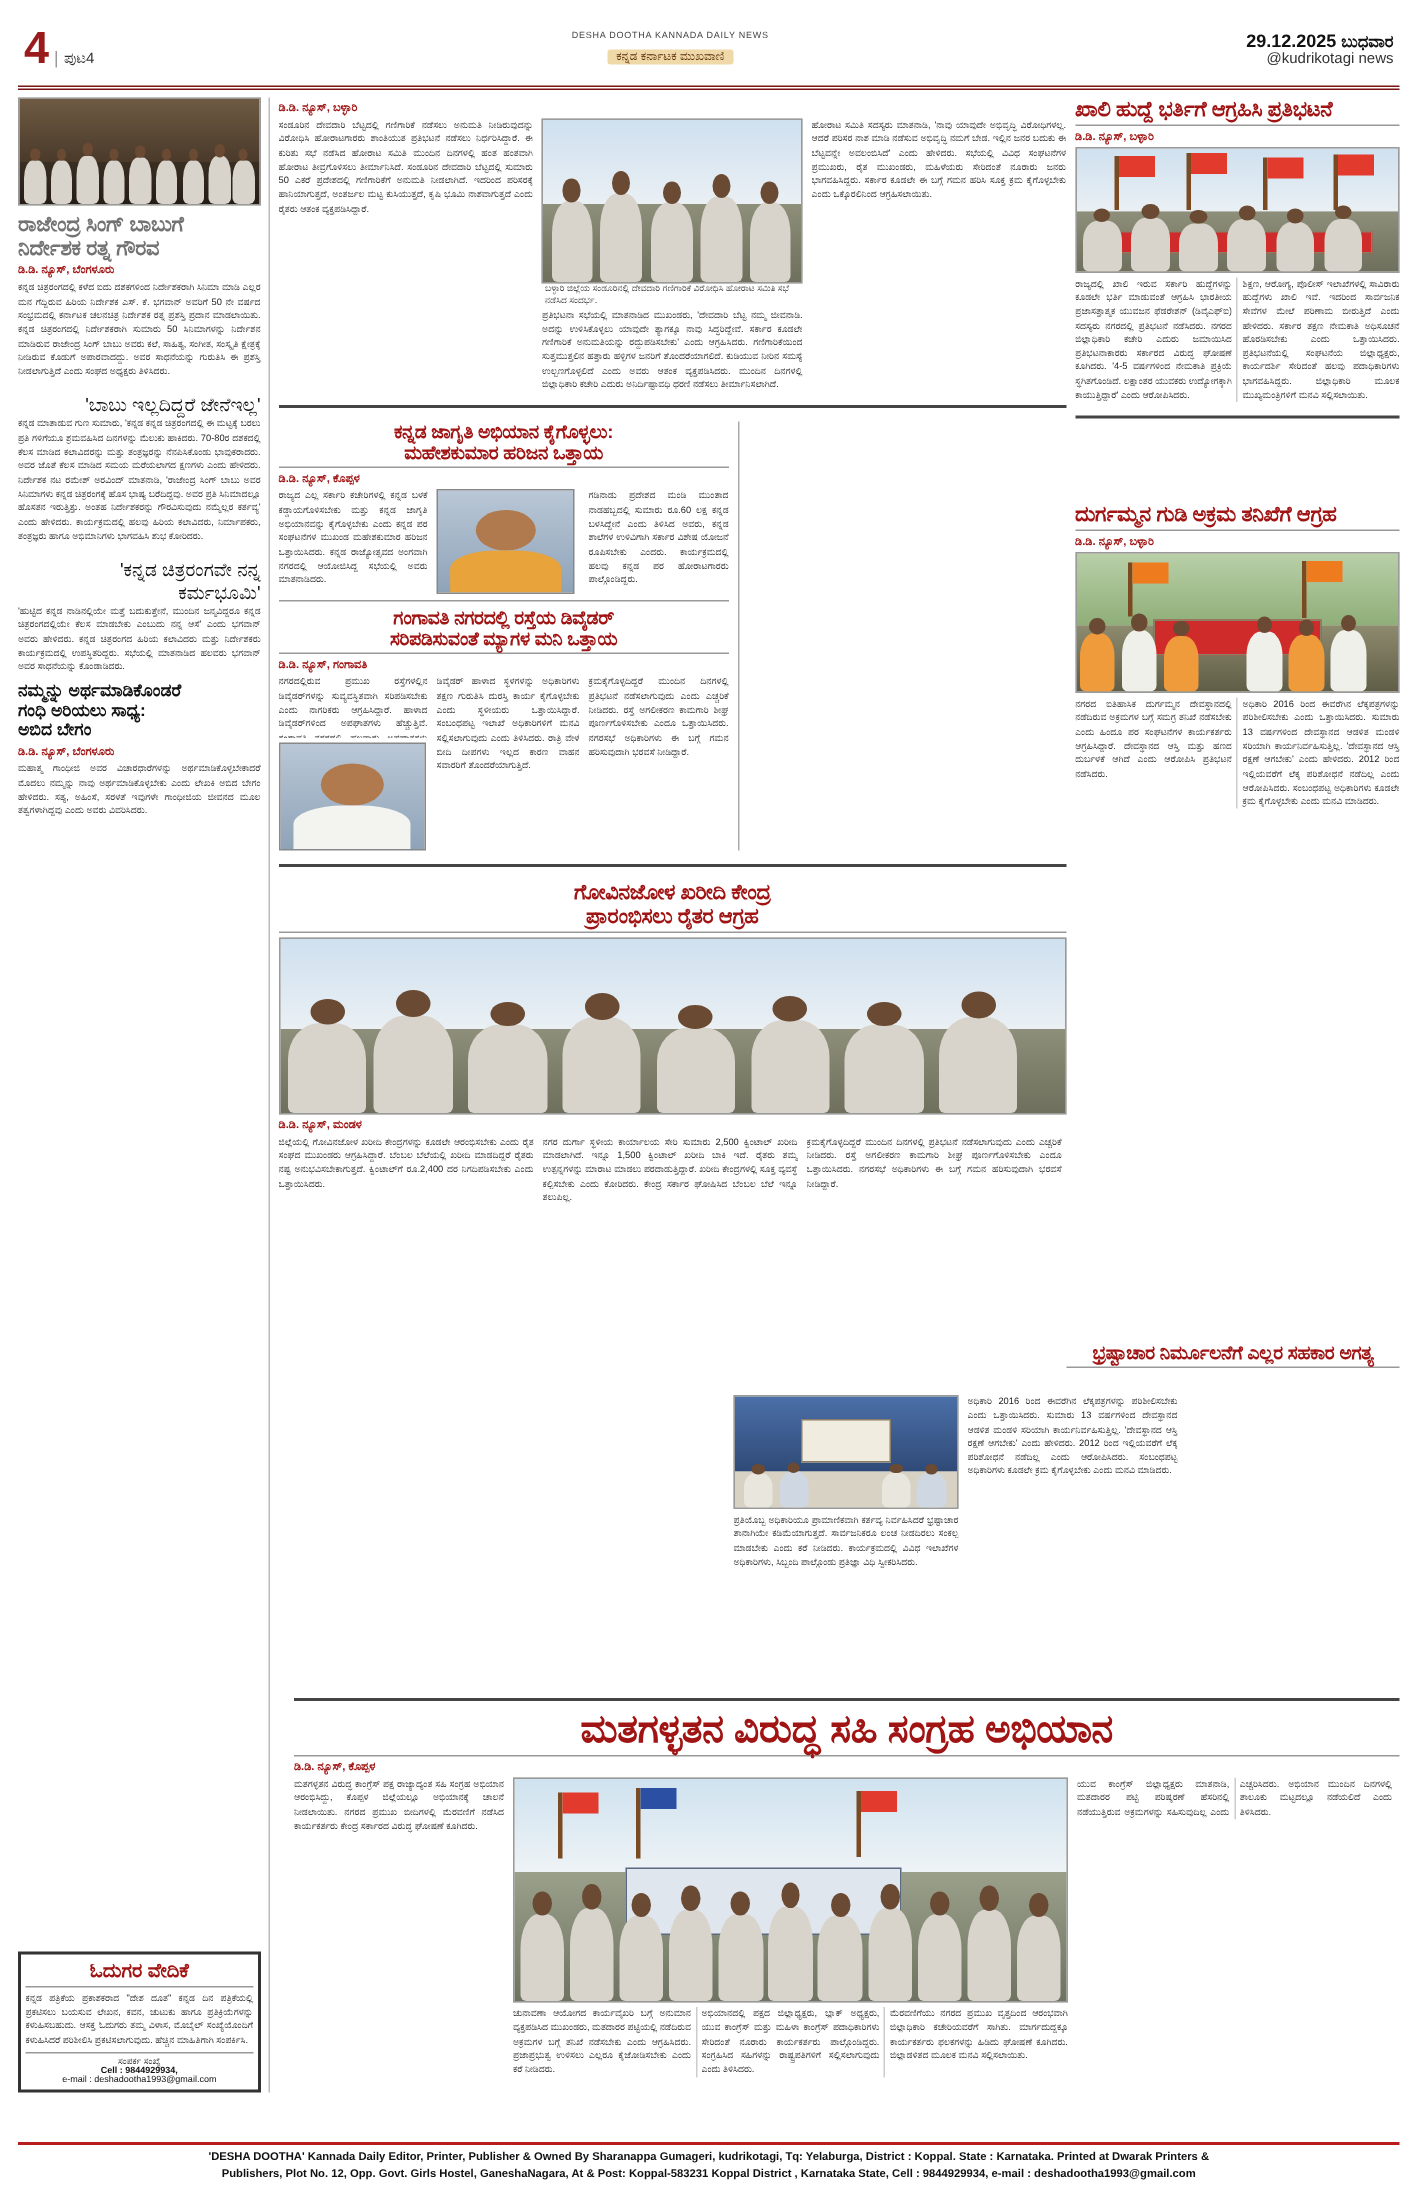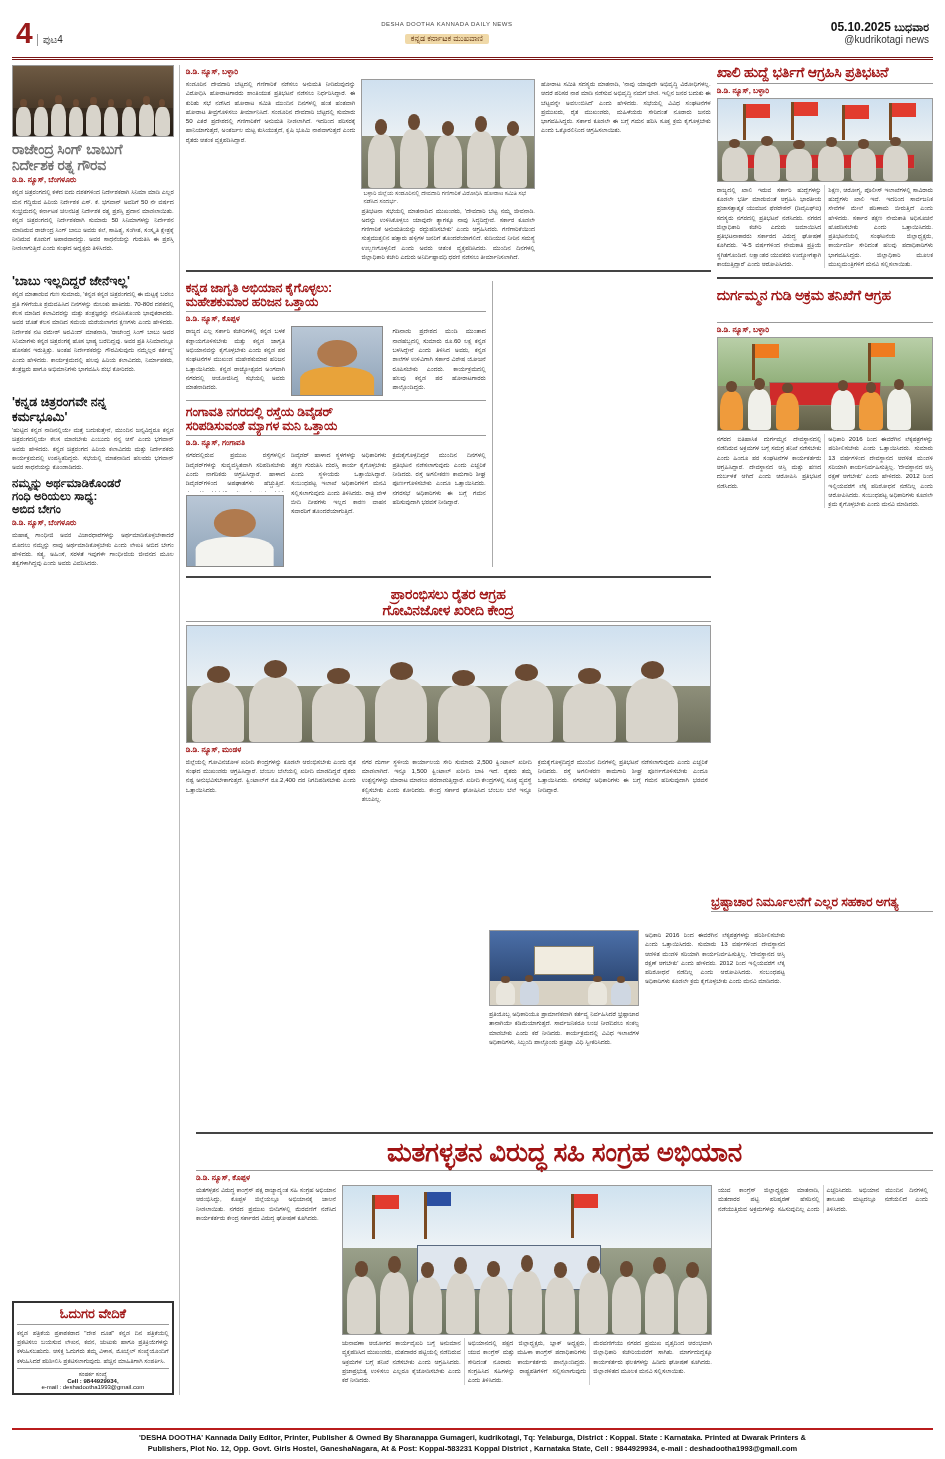--- a/index.html
+++ b/index.html
@@ -94,21 +94,21 @@
   
   .hl {
     font-weight: bold;
     color: #737373;
     line-height: 1.12;
     letter-spacing: -0.2px;
   }
   .hl-xl { font-size: 21px; }
   .hl-lg { font-size: 17px; }
   .hl-md { font-size: 14px; }
-  .hl-sm { font-size: 12.5px; }
+  .hl-sm { font-size: 12.5px; text-align: center; }
   .hl-red { color: #a01414; }
   .byline {
     font-size: 7.5px;
     color: #a01414;
     font-weight: bold;
     margin: 2px 0 2px 0;
   }
   .body-text {
     font-size: 6.2px;
     line-height: 1.5;
@@ -175,21 +175,21 @@
 
   .boxed-title {
     text-align:center; font-weight:bold; font-size:13px; color:#a01414;
     border-bottom:1px solid #999; padding-bottom:2px; margin-bottom:3px;
   }
 
   .kicker {
     font-size: 11.5px; font-weight:bold; color:#111; line-height:1.15;
   }
   .subhead-quote {
-    font-size: 12.5px; font-weight: bold; color:#111; line-height:1.2; margin-top:17px;
+    font-size: 12.5px; font-weight: normal; color:#111; line-height:1.2; margin-top:6px;text-align:right;
   }
 
   .footer {
     position:absolute; left:12px; right:12px; bottom:4px;
     border-top:2px solid #b91c1c; padding-top:3px;
     font-size:7.5px; text-align:center; line-height:1.45; color:#111; font-weight:bold;
   }
 
   .flex { display:flex; gap:6px; }
   .portrait {
@@ -216,21 +216,21 @@
     <div class="page-number-box">
       <span class="page-number">4</span>
       <span class="page-number-label">ಪುಟ4</span>
     </div>
     <div class="masthead-center">
       <div class="masthead-eyebrow">DESHA DOOTHA KANNADA DAILY NEWS</div>
       <div class="masthead-sub">ಕನ್ನಡ ಕರ್ನಾಟಕ ಮುಖವಾಣಿ</div>
     </div>
     <div class="masthead-right">
       <div class="masthead-date">
-        <span>05.10.2025</span>
+        <span>29.12.2025</span>
         <span style="font-size:11px;">ಬುಧವಾರ</span>
       </div>
       <div class="masthead-handle">@kudrikotagi news</div>
     </div>
   </div>
 
   <div class="content">
 
     <div class="col col-left">
 
@@ -364,22 +364,22 @@
         <div style="width:215px;">
 
           <div class="body-text" style="height:0;"></div>
         </div>
       </div>
 
       <hr class="rule-thick">
 
       <div>
         <div class="hl hl-md hl-red" style="text-align:center;border-bottom:1px solid #999;padding-bottom:2px;">
+          <div>ಗೋವಿನಜೋಳ ಖರೀದಿ ಕೇಂದ್ರ</div>
           <div>ಪ್ರಾರಂಭಿಸಲು ರೈತರ ಆಗ್ರಹ</div>
-          <div>ಗೋವಿನಜೋಳ ಖರೀದಿ ಕೇಂದ್ರ</div>
         </div>
         <div class="photo" style="height:118px;margin-top:3px;">
           <div class="sky"></div>
             <div class="ground"></div>
           <div class="crowd">
             <i style="left:1%;width:10%;height:74%;"></i>
             <i style="left:12%;width:10%;height:80%;"></i>
             <i style="left:24%;width:10%;height:72%;"></i>
             <i style="left:36%;width:10%;height:78%;"></i>
             <i style="left:48%;width:10%;height:70%;"></i>
@@ -422,21 +422,21 @@
         </div>
         <div class="twocol" style="margin-top:3px;">
           <div class="body-text">ರಾಜ್ಯದಲ್ಲಿ ಖಾಲಿ ಇರುವ ಸರ್ಕಾರಿ ಹುದ್ದೆಗಳನ್ನು ಕೂಡಲೇ ಭರ್ತಿ ಮಾಡುವಂತೆ ಆಗ್ರಹಿಸಿ ಭಾರತೀಯ ಪ್ರಜಾಸತ್ತಾತ್ಮಕ ಯುವಜನ ಫೆಡರೇಶನ್ (ಡಿವೈಎಫ್ಐ) ಸದಸ್ಯರು ನಗರದಲ್ಲಿ ಪ್ರತಿಭಟನೆ ನಡೆಸಿದರು. ನಗರದ ಜಿಲ್ಲಾಧಿಕಾರಿ ಕಚೇರಿ ಎದುರು ಜಮಾಯಿಸಿದ ಪ್ರತಿಭಟನಾಕಾರರು ಸರ್ಕಾರದ ವಿರುದ್ಧ ಘೋಷಣೆ ಕೂಗಿದರು. '4-5 ವರ್ಷಗಳಿಂದ ನೇಮಕಾತಿ ಪ್ರಕ್ರಿಯೆ ಸ್ಥಗಿತಗೊಂಡಿದೆ. ಲಕ್ಷಾಂತರ ಯುವಕರು ಉದ್ಯೋಗಕ್ಕಾಗಿ ಕಾಯುತ್ತಿದ್ದಾರೆ' ಎಂದು ಆರೋಪಿಸಿದರು.</div>
           <div class="body-text">ಶಿಕ್ಷಣ, ಆರೋಗ್ಯ, ಪೊಲೀಸ್ ಇಲಾಖೆಗಳಲ್ಲಿ ಸಾವಿರಾರು ಹುದ್ದೆಗಳು ಖಾಲಿ ಇವೆ. ಇದರಿಂದ ಸಾರ್ವಜನಿಕ ಸೇವೆಗಳ ಮೇಲೆ ಪರಿಣಾಮ ಬೀರುತ್ತಿದೆ ಎಂದು ಹೇಳಿದರು. ಸರ್ಕಾರ ತಕ್ಷಣ ನೇಮಕಾತಿ ಅಧಿಸೂಚನೆ ಹೊರಡಿಸಬೇಕು ಎಂದು ಒತ್ತಾಯಿಸಿದರು. ಪ್ರತಿಭಟನೆಯಲ್ಲಿ ಸಂಘಟನೆಯ ಜಿಲ್ಲಾಧ್ಯಕ್ಷರು, ಕಾರ್ಯದರ್ಶಿ ಸೇರಿದಂತೆ ಹಲವು ಪದಾಧಿಕಾರಿಗಳು ಭಾಗವಹಿಸಿದ್ದರು. ಜಿಲ್ಲಾಧಿಕಾರಿ ಮೂಲಕ ಮುಖ್ಯಮಂತ್ರಿಗಳಿಗೆ ಮನವಿ ಸಲ್ಲಿಸಲಾಯಿತು.</div>
         </div>
       </div>
 
       <hr class="rule-thick">
 
       <div>
-        <div class="hl hl-md hl-red" style="border-bottom:1px solid #999;padding-bottom:18px;">ದುರ್ಗಮ್ಮನ ಗುಡಿ ಅಕ್ರಮ ತನಿಖೆಗೆ ಆಗ್ರಹ</div>
+        <div class="hl hl-md hl-red" style="border-bottom:1px solid #999;padding-bottom:2px;margin-top:47px;">ದುರ್ಗಮ್ಮನ ಗುಡಿ ಅಕ್ರಮ ತನಿಖೆಗೆ ಆಗ್ರಹ</div>
         <div class="byline">ಡಿ.ಡಿ. ನ್ಯೂಸ್, ಬಳ್ಳಾರಿ</div>
         <div class="photo" style="height:94px;">
           <div class="sky" style="background:linear-gradient(#b9cfa8,#8fae78);"></div>
           <div class="ground" style="background:linear-gradient(#8d8a6e,#5f5d46);"></div>
           <div class="flag saffron" style="left:16%;top:6%;height:40%;"></div>
           <div class="flag saffron" style="left:70%;top:5%;height:42%;"></div>
           <div class="banner-strip red" style="left:24%;right:24%;bottom:26%;height:26%;"></div>
           <div class="crowd">
             <i style="left:1%;width:11%;height:60%;background:#ef9b3c;"></i>
             <i style="left:14%;width:11%;height:64%;background:#f0f0ea;"></i>

